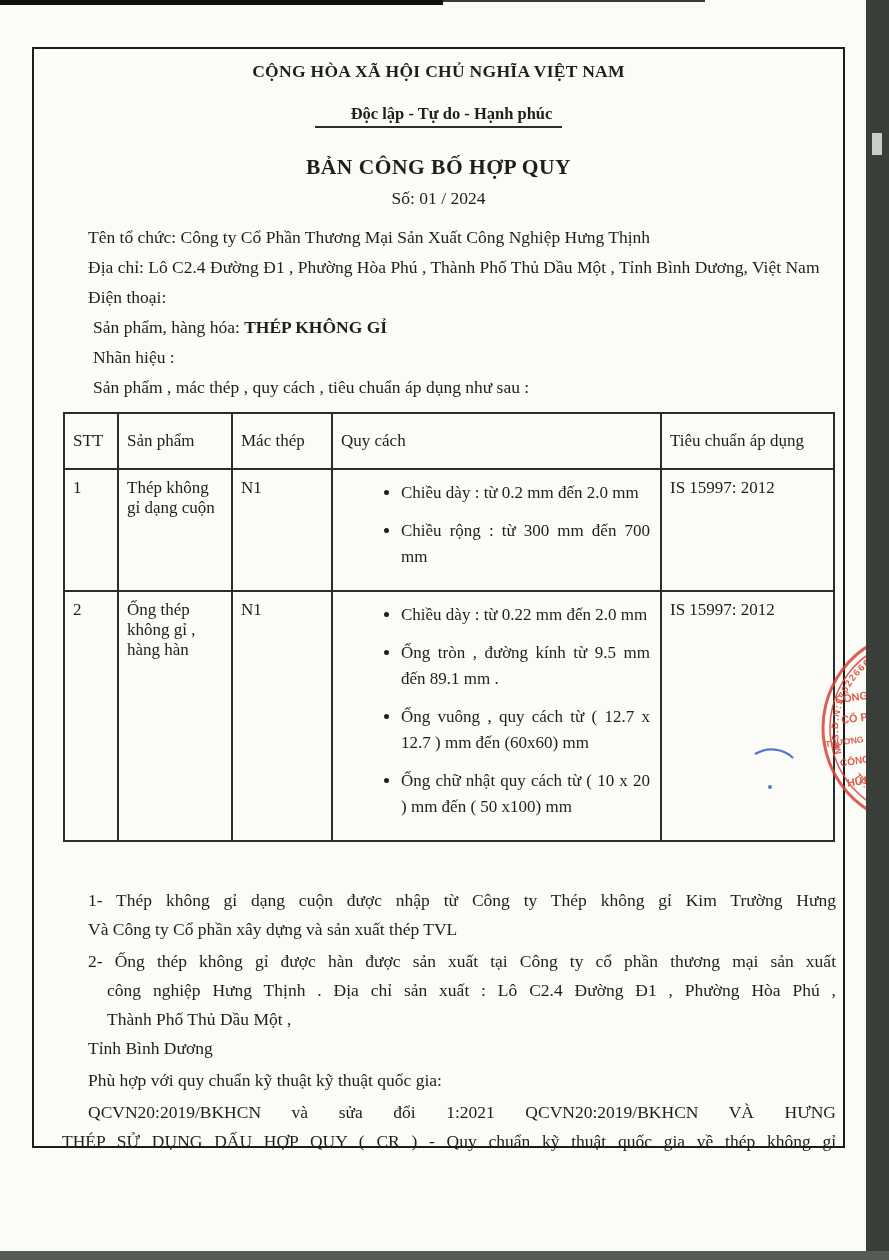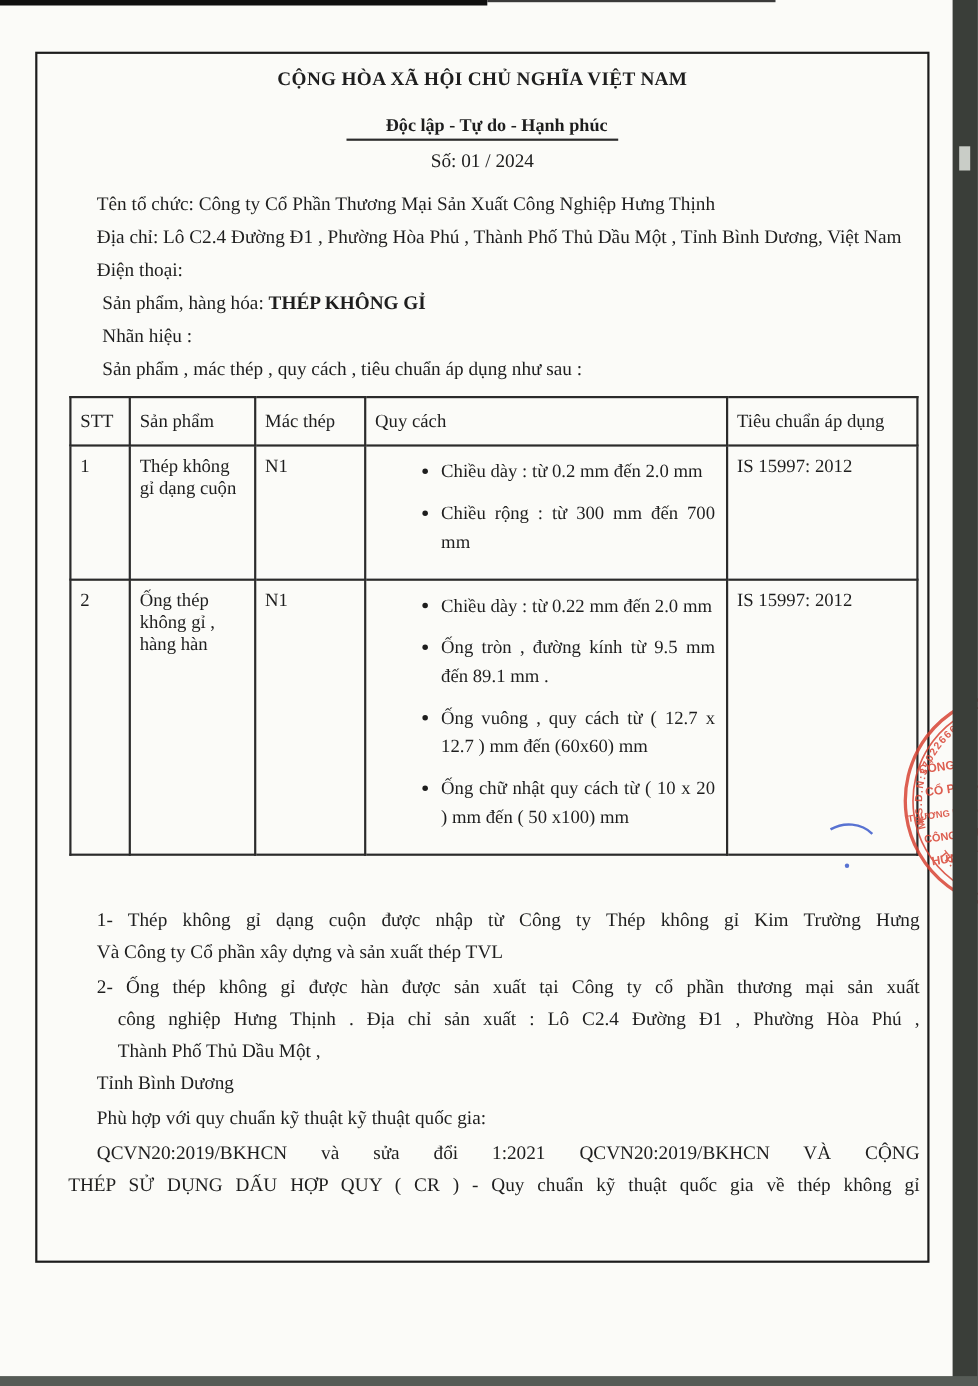--- a/index.html
+++ b/index.html
@@ -30,21 +30,21 @@
   }
   .doc-title { font-size:21.5px; font-weight:bold; margin-top:27px; letter-spacing:.5px; text-align:center; }
   .doc-num { font-size:17.5px; margin-top:8px; text-align:center; }
 
   .info { margin:13px 7px 0 54px; font-size:17.5px; line-height:30px; text-align:justify; }
   .info p { margin:0; }
   .indent5 { padding-left:5px; }
 
   table.spec { border-collapse:collapse; margin:10px 0 0 29px; width:770px; font-size:17px; table-layout:fixed; }
   .spec th, .spec td { border:2px solid #2b2b2b; vertical-align:top; padding:8px; font-weight:normal; text-align:left; }
-  .spec thead tr { height:44px; }
+  .spec thead tr { height:56px; }
   .spec th { padding:9px 8px; vertical-align:middle; }
   .r1 { height:91px; } .r2 { height:236px; }
   .c-center { text-align:center; }
   .cell-sp { text-align:justify; }
   ul.qc { margin:2px 0 0 0; padding-left:60px; }
   .qc li { margin-bottom:12px; line-height:26px; text-align:justify; padding-right:2px; }
 
   .notes { margin-top:44px; font-size:17.5px; }
   .nl { line-height:29px; margin:0 7px 0 54px; }
   .fill { text-align:justify; text-align-last:justify; }
@@ -59,20 +59,21 @@
   .pen { position:absolute; left:735px; top:740px; z-index:6; }
 </style>
 </head>
 <body>
 
 <div class="border-frame">
 
   <div class="doc-head">
     <div class="national">CỘNG HÒA XÃ HỘI CHỦ NGHĨA VIỆT NAM</div><br>
     <span class="motto">Độc lập - Tự do - Hạnh phúc</span>
+    <div class="doc-title">BẢN CÔNG BỐ HỢP QUY</div>
     <div class="doc-num">Số: 01 / 2024</div>
   </div>
 
   <div class="info">
     <p>Tên tổ chức: Công ty Cổ Phần Thương Mại Sản Xuất Công Nghiệp Hưng Thịnh</p>
     <p>Địa chỉ: Lô C2.4 Đường Đ1 , Phường Hòa Phú , Thành Phố Thủ Dầu Một , Tỉnh Bình Dương, Việt Nam</p>
     <p>Điện thoại:</p>
     <p class="indent5"><span>Sản phẩm, hàng hóa: </span><b>THÉP KHÔNG GỈ</b></p>
     <p class="indent5">Nhãn hiệu :</p>
     <p class="indent5">Sản phẩm , mác thép , quy cách , tiêu chuẩn áp dụng như sau :</p>
@@ -126,21 +127,21 @@
   </table>
 
   <div class="notes">
     <div class="nl fill">1- Thép không gỉ dạng cuộn được nhập từ Công ty Thép không gỉ Kim Trường Hưng</div>
     <div class="nl">Và Công ty Cổ phần xây dựng và sản xuất thép TVL</div>
     <div class="nl fill gap">2- Ống thép không gỉ được hàn được sản xuất tại Công ty cổ phần thương mại sản xuất</div>
     <div class="nl fill ind">công nghiệp Hưng Thịnh . Địa chỉ sản xuất : Lô C2.4 Đường Đ1 , Phường Hòa Phú ,</div>
     <div class="nl ind">Thành Phố Thủ Dầu Một ,</div>
     <div class="nl">Tỉnh Bình Dương</div>
     <div class="nl gap">Phù hợp với quy chuẩn kỹ thuật kỹ thuật quốc gia:</div>
-    <div class="nl fill gap">QCVN20:2019/BKHCN và sửa đổi 1:2021 QCVN20:2019/BKHCN VÀ CỘNG</div>
+    <div class="nl fill gap">QCVN20:2019/BKHCN và sửa đổi 1:2021 QCVN20:2019/BKHCN VÀ HƯNG</div>
     <div class="nl fill wide">THÉP SỬ DỤNG DẤU HỢP QUY ( CR ) - Quy chuẩn kỹ thuật quốc gia về thép không gỉ</div>
   </div>
 
 </div>
 
 <svg class="stamp" viewBox="0 0 220 220">
   <g transform="rotate(-8 110 110)" stroke="#d84434" fill="none">
     <circle cx="110" cy="110" r="97" stroke-width="3"></circle>
     <circle cx="110" cy="110" r="90" stroke-width="1.5"></circle>
     <defs>

